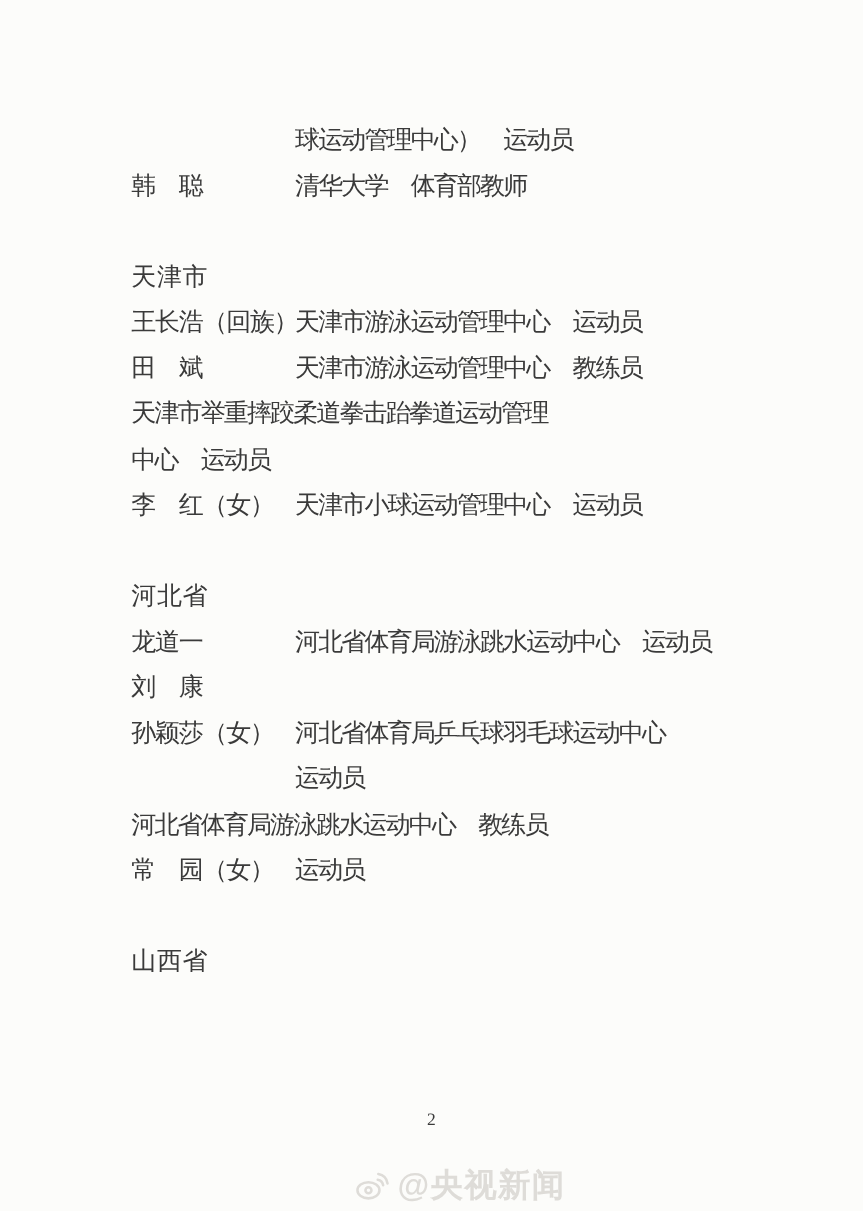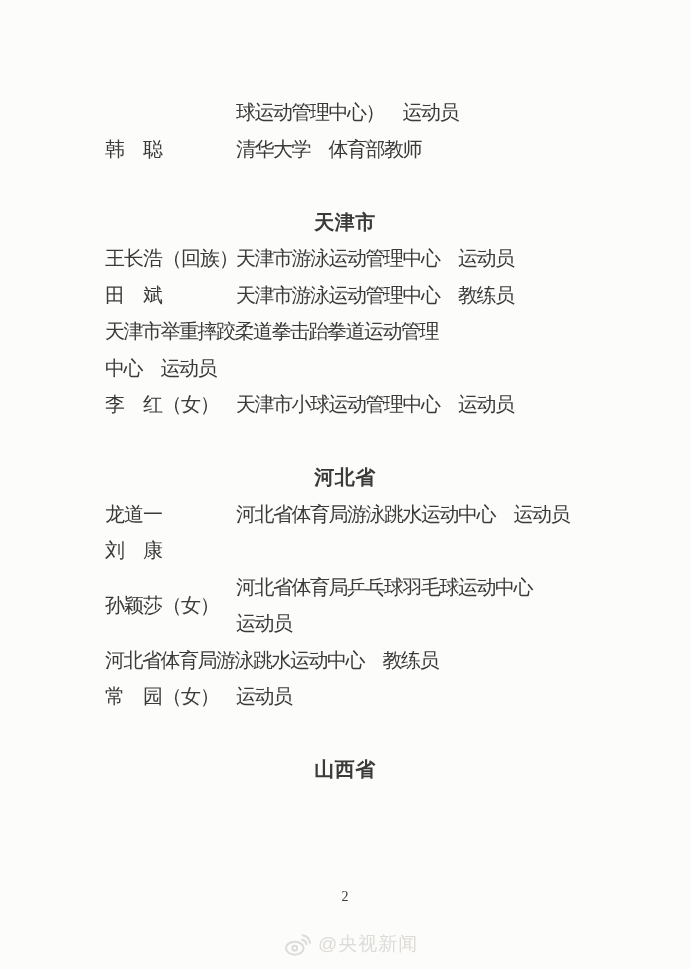--- a/index.html
+++ b/index.html
@@ -18,43 +18,43 @@
   }
   .content {
     position: absolute;
     top: 94px;
     left: 105px;
     width: 480px;
     font-size: 20px;
   }
   .entry {
     display: flex;
-    align-items: center;
+    align-items: flex-start;
   }
   .name {
     width: 131px;
     flex: none;
     line-height: 36.5px;
     letter-spacing: -1px;
     white-space: pre;
   }
   .org {
     flex: 1;
     min-width: 0;
   }
   .org-line {
     line-height: 36.5px;
     letter-spacing: -1.5px;
     white-space: pre;
   }
   .section-header {
     margin-top: 36.5px;
     line-height: 36.5px;
-    text-align: center;
-    font-weight: bold;
+    text-align: left;
+    font-weight: normal;
     font-size: 20px;
     letter-spacing: 0.5px;
   }
   .page-number {
     position: absolute;
     top: 889px;
     left: 0;
     width: 100%;
     text-align: center;
     font-family: "Liberation Serif", serif;
@@ -62,22 +62,22 @@
     color: var(--text, #3a3a3a);
   }
   .watermark {
     position: absolute;
     left: 283px;
     top: 931px;
     display: flex;
     align-items: center;
     gap: 5px;
     color: var(--watermark, #dedcd8);
-    font-size: 19px;
-    font-weight: normal;
+    font-size: 26px;
+    font-weight: bold;
     letter-spacing: 1px;
     user-select: none;
   }
   .wm-icon {
     display: inline-flex;
     align-items: center;
   }
 </style>
 </head>
 <body>

